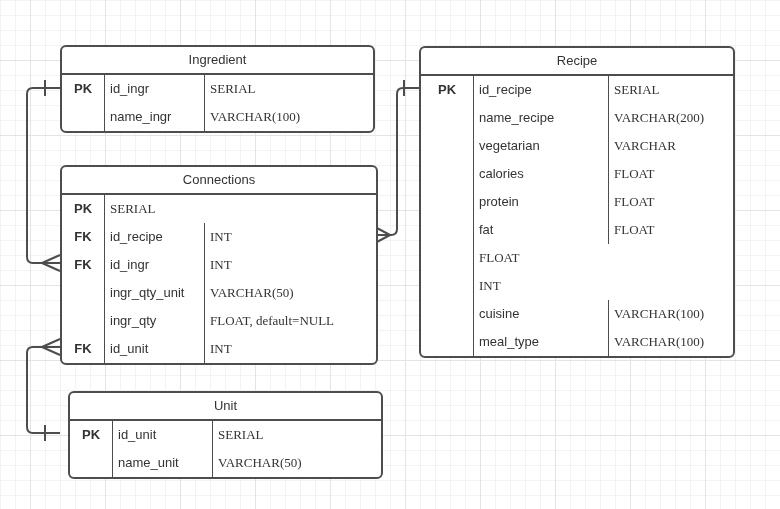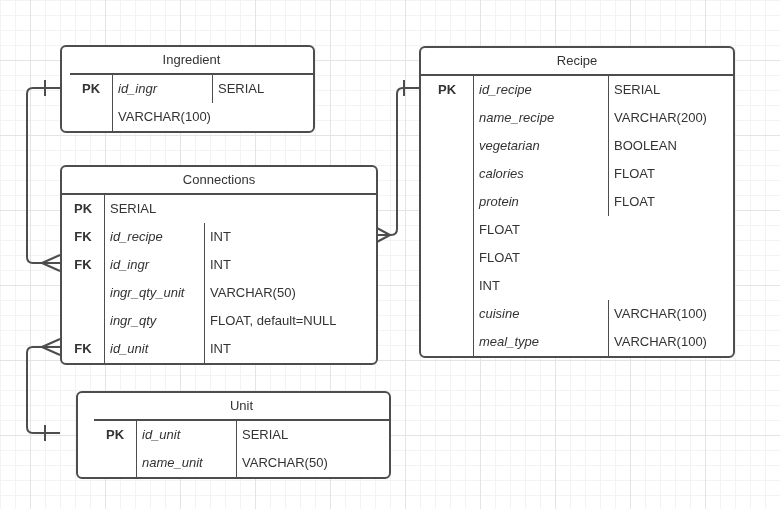--- a/index.html
+++ b/index.html
@@ -29,26 +29,26 @@
   }
   .thead{
     height:26px;
     line-height:26px;
     text-align:center;
     border-bottom:2px solid #4d4d4d;
   }
   .trow{display:flex;height:28px;line-height:28px;white-space:nowrap;}
   .cell{box-sizing:border-box;overflow:hidden;}
   .cell.key{width:43px;text-align:center;border-right:1.5px solid #4d4d4d;flex:none;font-weight:bold;}
-  .cell.field{width:100px;padding-left:5px;border-right:1.5px solid #4d4d4d;flex:none;font-style:italic;}
-  .cell.type{flex:1;padding-left:5px;}
-  .t-ingredient{left:60px;top:45px;width:255px;padding-left:8px;}
+  .cell.field{width:100px;padding-left:5px;border-right:1.5px solid #4d4d4d;flex:none;}
+  .cell.type{flex:1;padding-left:5px;font-family:Liberation Serif, serif;}
+  .t-ingredient{left:60px;top:45px;width:315px;}
   .t-connections{left:60px;top:165px;width:318px;}
   .t-recipe{left:419px;top:46px;width:316px;}
-  .t-unit{left:76px;top:391px;width:315px;padding-left:16px;}
+  .t-unit{left:68px;top:391px;width:315px;}
   .t-recipe .cell.key{width:53px;}
   .t-recipe .cell.field{width:135px;}
   svg.edges{position:absolute;left:0;top:0;pointer-events:none;}
   svg.edges path{stroke:#4d4d4d;stroke-width:2;fill:none;}
 </style>
 </head>
 <body>
 
 <div id="canvas">
 
@@ -73,20 +73,21 @@
   <div class="table t-ingredient">
     <div class="thead">Ingredient</div>
     <div class="tbody">
         <div class="trow">
           <div class="cell key">PK</div>
           <div class="cell field">id_ingr</div>
           <div class="cell type">SERIAL</div>
         </div>
         <div class="trow">
           <div class="cell key"></div>
+          <div class="cell field">name_ingr</div>
           <div class="cell type">VARCHAR(100)</div>
         </div>
       </div>
   </div>
 
   <div class="table t-connections">
     <div class="thead">Connections</div>
     <div class="tbody">
         <div class="trow">
           <div class="cell key">PK</div>
@@ -129,34 +130,35 @@
           <div class="cell type">SERIAL</div>
         </div>
         <div class="trow">
           <div class="cell key"></div>
           <div class="cell field">name_recipe</div>
           <div class="cell type">VARCHAR(200)</div>
         </div>
         <div class="trow">
           <div class="cell key"></div>
           <div class="cell field">vegetarian</div>
-          <div class="cell type">BOOLEAN</div>
+          <div class="cell type">VARCHAR</div>
         </div>
         <div class="trow">
           <div class="cell key"></div>
           <div class="cell field">calories</div>
           <div class="cell type">FLOAT</div>
         </div>
         <div class="trow">
           <div class="cell key"></div>
           <div class="cell field">protein</div>
           <div class="cell type">FLOAT</div>
         </div>
         <div class="trow">
           <div class="cell key"></div>
+          <div class="cell field">fat</div>
           <div class="cell type">FLOAT</div>
         </div>
         <div class="trow">
           <div class="cell key"></div>
           <div class="cell type">FLOAT</div>
         </div>
         <div class="trow">
           <div class="cell key"></div>
           <div class="cell type">INT</div>
         </div>

